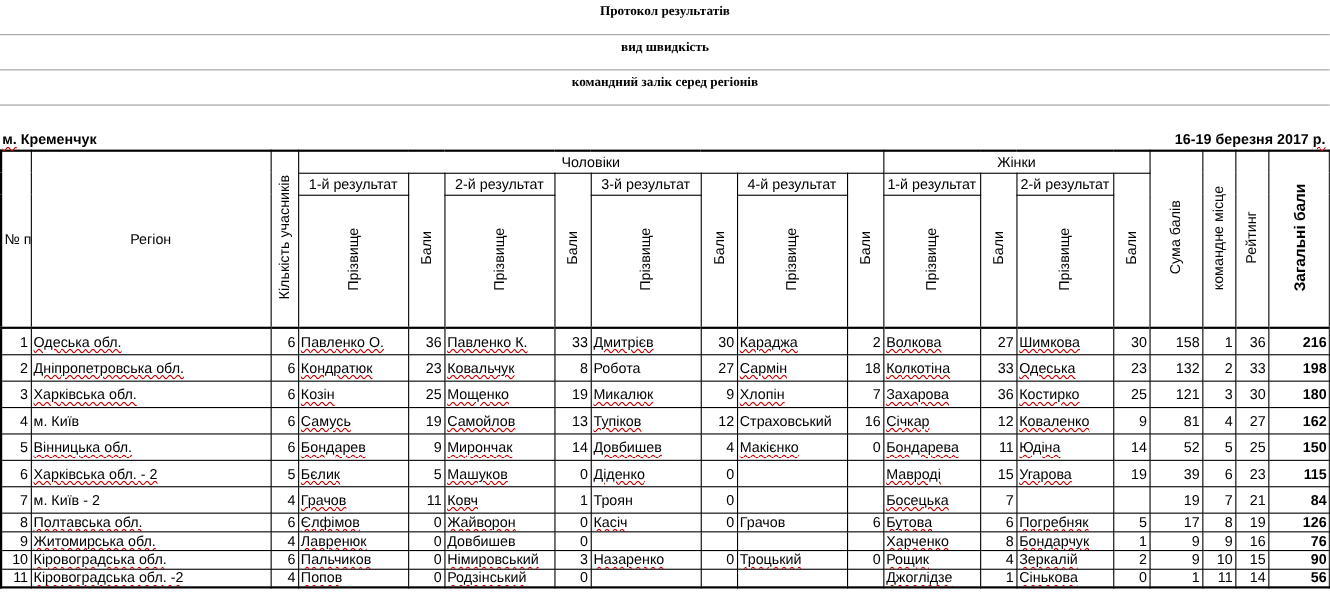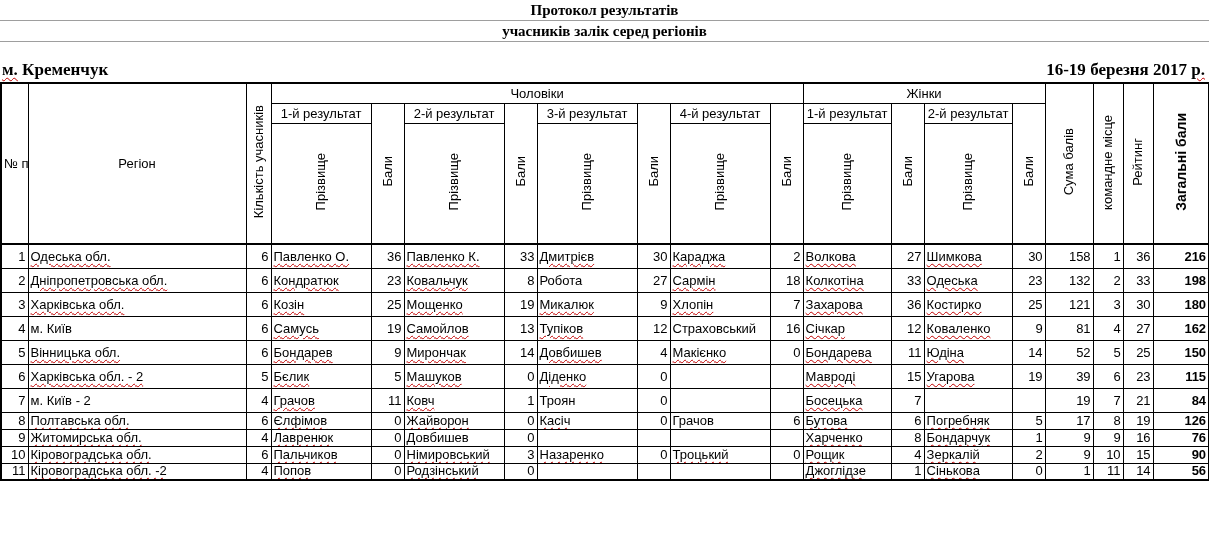--- a/index.html
+++ b/index.html
@@ -3,27 +3,27 @@
 <meta charset="utf-8">
 <style>
   html,body{margin:0;padding:0;background:#fff;}
   .sheet{
     width:1209px;height:553px;background:#ffffff;color:#000;
     font-family:"Liberation Sans",sans-serif;position:relative;overflow:hidden;
     box-sizing:border-box;
   }
   
   .title-line{
-    height:21px;line-height:20px;text-align:center;
-    font-family:"Liberation Serif",serif;font-weight:bold;font-size:15px;
+    height:32px;line-height:20px;text-align:center;
+    font-family:"Liberation Serif",serif;font-weight:bold;font-size:12px;
     border-bottom:1px solid #9e9e9e;box-sizing:border-box;
   }
   .meta-row{
     height:40px;display:flex;justify-content:space-between;align-items:flex-end;
-    font-family:Liberation Serif, serif;font-weight:bold;font-size:17px;
+    font-family:Liberation Sans, sans-serif;font-weight:bold;font-size:13px;
     padding:0 4px 2px 2px;box-sizing:border-box;
   }
   
   table.results{
     border-collapse:collapse;table-layout:fixed;width:1209px;
     border:2px solid #000;
   }
   table.results td{
     border:1px solid #000;font-size:13px;overflow:hidden;white-space:nowrap;
     padding:0 2px;box-sizing:border-box;vertical-align:middle;
@@ -52,21 +52,22 @@
     text-underline-offset:2px;
   }
 </style>
 </head>
 <body>
 
 <div class="sheet">
 
   <div>
     <div class="title-line"><span>Протокол</span> <span>результатів</span></div>
-    <div class="title-line"><span>учасників</span> <span>залік</span> <span>серед</span> <span>регіонів</span></div>
+    <div class="title-line"><span>вид</span> <span>швидкість</span></div>
+    <div class="title-line"><span>командний</span> <span>залік</span> <span>серед</span> <span>регіонів</span></div>
   </div>
 
   <div class="meta-row">
     <span><span class="wavy">м.</span> <span>Кременчук</span></span>
     <span><span>16-19</span> <span>березня</span> <span>2017</span> <span class="wavy">р.</span></span>
   </div>
 
   <table class="results">
     <colgroup>
       <col style="width:27px">

